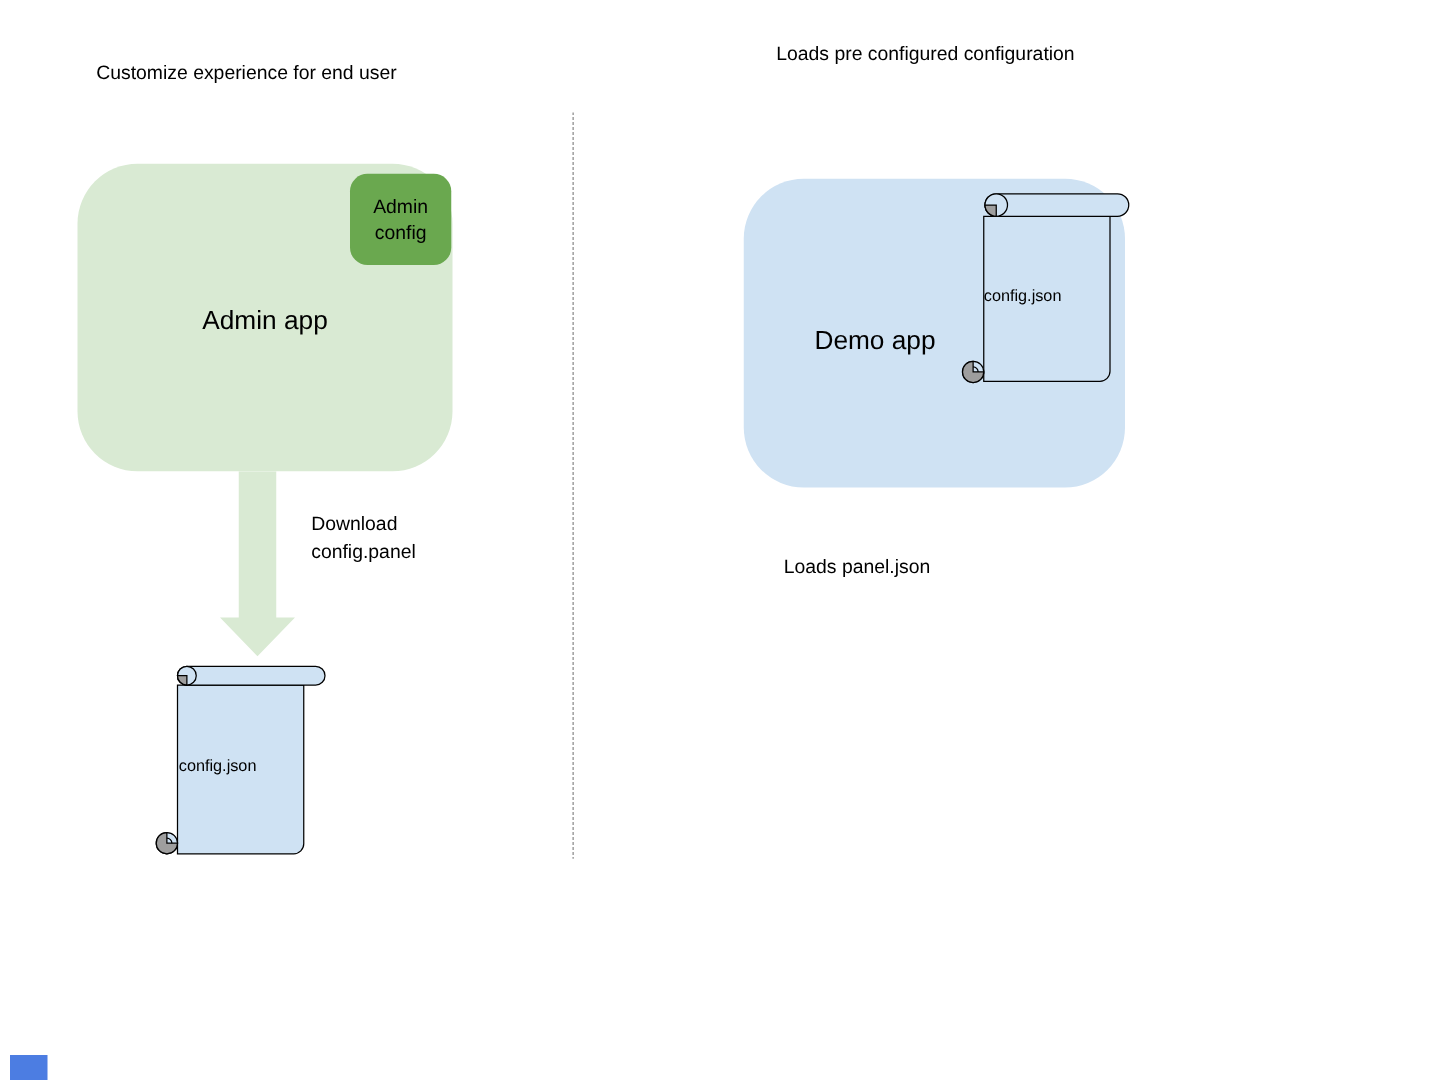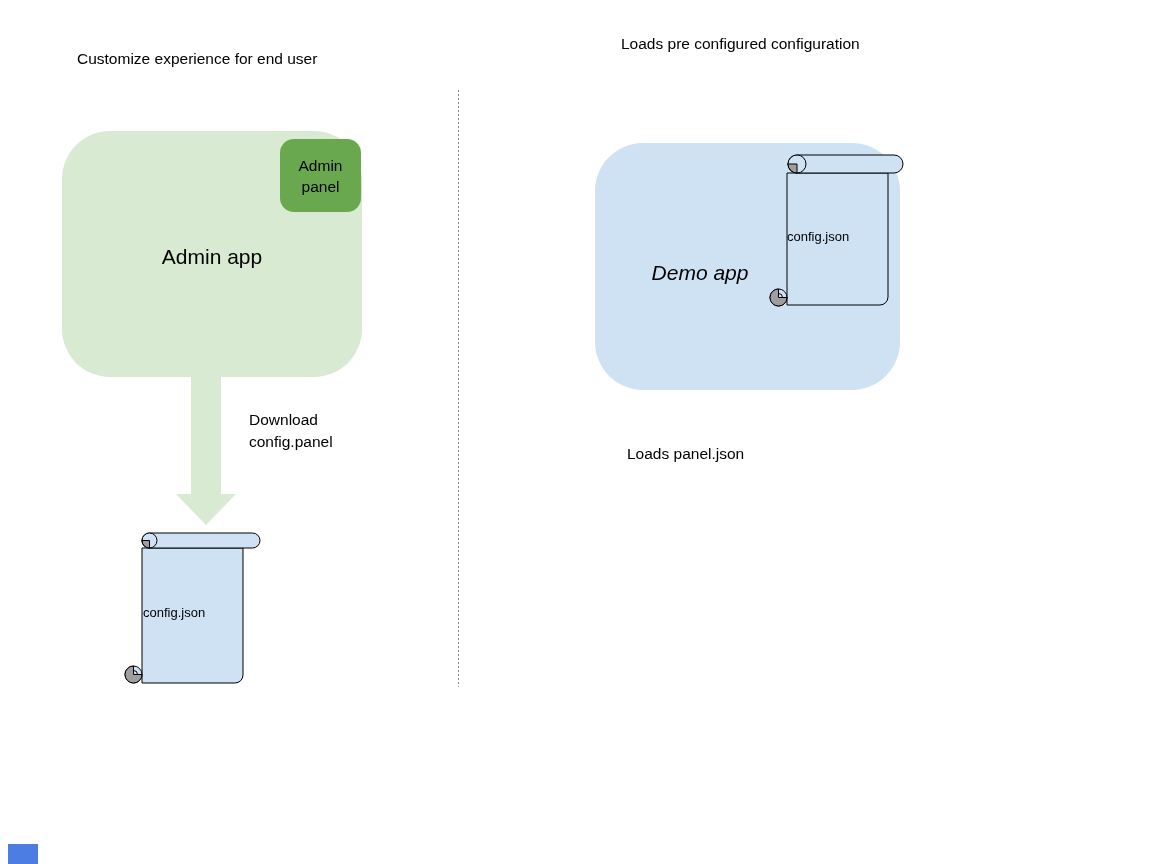--- a/index.html
+++ b/index.html
@@ -36,21 +36,21 @@
 </head>
 <body>
 
 <div class="canvas">
 
   <div class="abs title" style="left:77px; top:49px;">Customize experience for end user</div>
 
   <div class="abs app-box admin-app"></div>
 
   <div class="abs admin-panel">
-    <span>Admin panel</span>
+    <span>Admin config</span>
   </div>
 
   <div class="abs app-label" style="left:132px; top:245px; width:160px;">Admin app</div>
 
   <svg class="abs" style="left:170px; top:377px;" width="72" height="150" viewBox="0 0 72 150">
     <path d="M21,0 H51 V117 H66 L36,148 L6,117 H21 Z" style="fill:var(--app-green);"></path>
   </svg>
 
   <div class="abs arrow-label">Download config.panel</div>
 
@@ -64,21 +64,21 @@
     <path d="M15.5,146.5 a4,4 0 0 1 4,4" style="fill:none;stroke:var(--outline);stroke-width:1;"></path>
   </svg>
   <div class="abs scroll-label" style="left:143px; top:605px; width:100px;">config.json</div>
 
   <div class="abs divider"></div>
 
   <div class="abs title" style="left:605px; top:34px;margin-left:16px;">Loads pre configured configuration</div>
 
   <div class="abs app-box demo-app"></div>
 
-  <div class="abs app-label" style="left:620px; top:261px; width:160px;font-style:italic;">Demo app</div>
+  <div class="abs app-label" style="left:620px; top:261px; width:160px;">Demo app</div>
 
   <svg class="abs" style="left:764px; top:150px;" width="150" height="166" viewBox="0 0 150 166">
     <path d="M23,23 H124 V147 A8,8 0 0 1 116,155 H23 Z" style="fill:var(--doc-blue);stroke:var(--outline);stroke-width:1;"></path>
     <rect x="24" y="5" width="115" height="18" rx="9" style="fill:var(--doc-blue);stroke:var(--outline);stroke-width:1;"></rect>
     <circle cx="33" cy="14" r="9" style="fill:var(--doc-blue);stroke:var(--outline);stroke-width:1;"></circle>
     <path d="M33,14 L24,14 A9,9 0 0 0 33,23 Z" style="fill:var(--curl-gray);stroke:var(--outline);stroke-width:1;"></path>
     <circle cx="14.5" cy="147.5" r="8.5" style="fill:var(--doc-blue);stroke:var(--outline);stroke-width:1;"></circle>
     <path d="M14.5,139 A8.5,8.5 0 1 0 23,147.5 L14.5,147.5 Z" style="fill:var(--curl-gray);stroke:var(--outline);stroke-width:1;"></path>
     <path d="M14.5,143.5 a4,4 0 0 1 4,4" style="fill:none;stroke:var(--outline);stroke-width:1;"></path>
   </svg>

